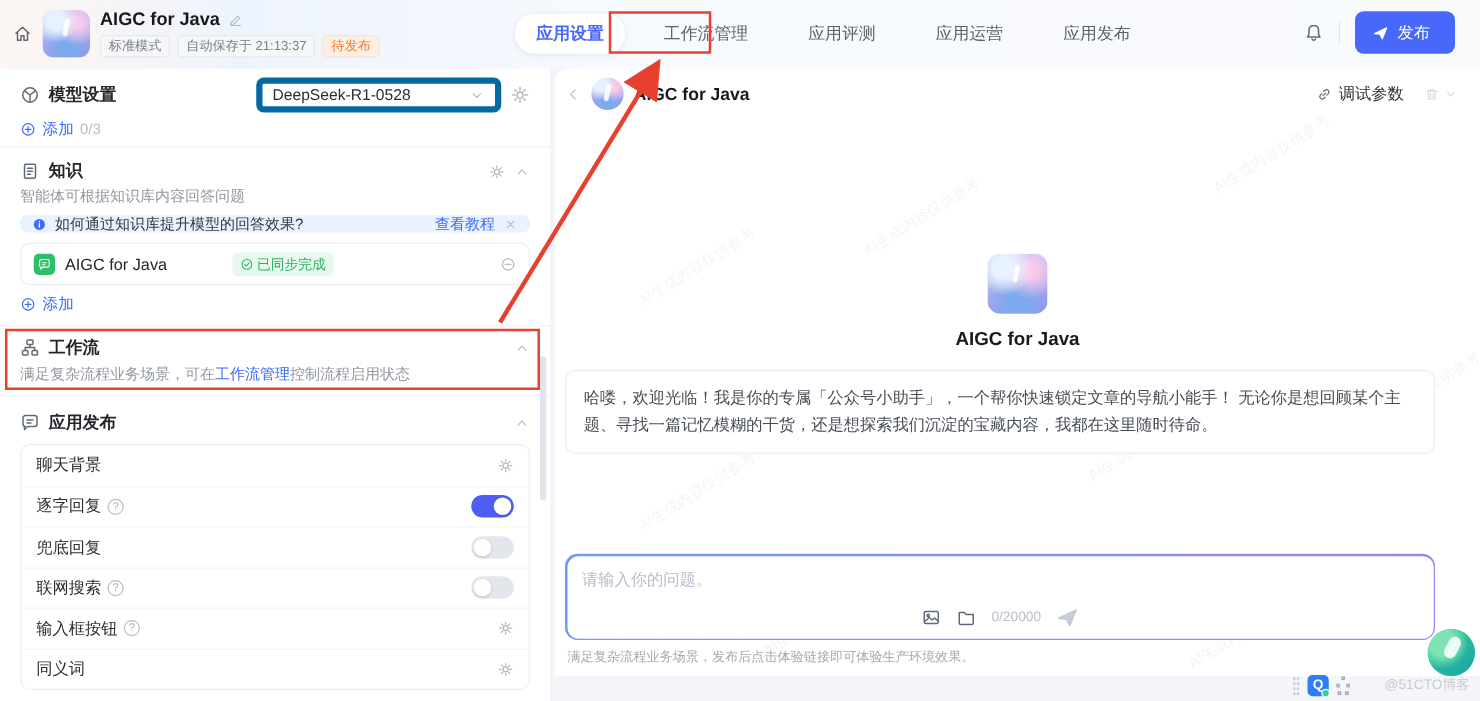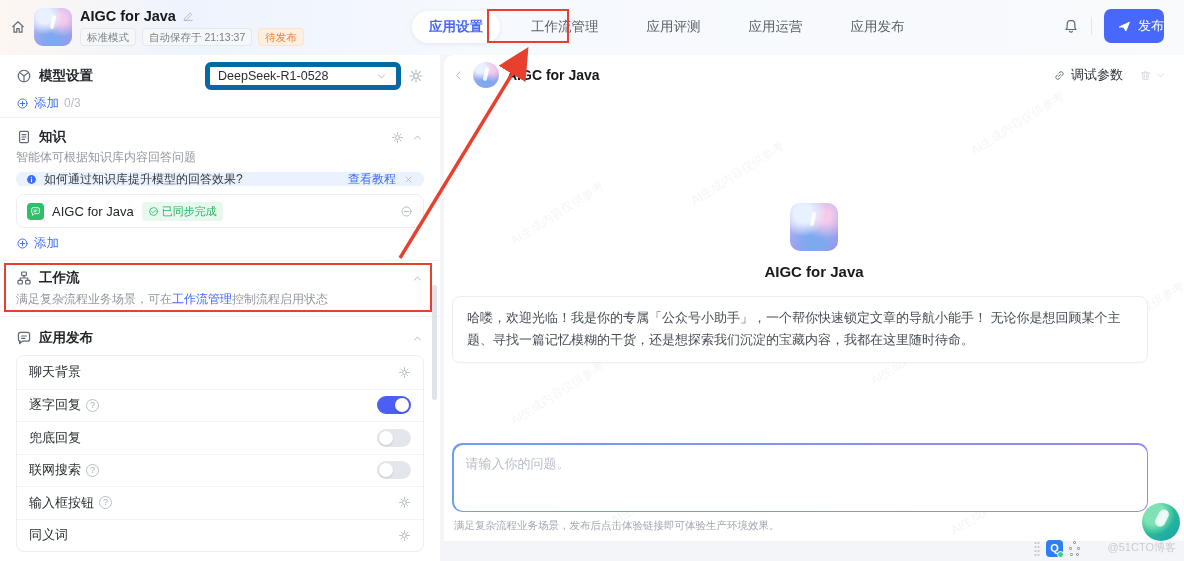--- a/index.html
+++ b/index.html
@@ -30,21 +30,21 @@
   .badge-row { display:flex; align-items:center; gap:6px; margin-top:4px; }
   .chip { font-size:10.5px; color:#7a8089; background:#f6f7f9; border:1px solid #e5e8ec; border-radius:4px; padding:1px 6px; line-height:14px; }
   .chip.warn { color:#ef7d33; background:#fdefe2; border-color:#fde3cb; }
 
   .tabs { position:absolute; left:412px; top:11px; display:flex; align-items:center; gap:14px; }
   .tab { font-size:13.5px; color:#5c626b; padding:7px 17px; border-radius:999px; cursor:pointer; white-space:nowrap; }
   .tab.active { background:#fff; color:#4768fa; font-weight:bold; box-shadow:0 1px 5px rgba(40,60,120,.10); }
 
   .hdr-right { position:absolute; right:20px; top:9px; display:flex; align-items:center; gap:12px; }
   .v-sep { width:1px; height:18px; background:#e3e6ea; }
-  .publish-btn { background:#4768fa; color:#fff; font-size:13px; border:none; border-radius:7px; padding:8px 0 8px 14px; display:flex; align-items:center; gap:7px; cursor:pointer; }
+  .publish-btn { background:#4768fa; color:#fff; font-size:13px; border:none; border-radius:7px; padding:8px 20px 8px 14px; display:flex; align-items:center; gap:7px; cursor:pointer; }
   .publish-btn .ic { stroke:#fff; fill:#fff; width:13px; height:13px; }
 
   
   .sidebar { position:absolute; left:0; top:55px; width:440px; height:506px; background:#fff; padding:0 16px; overflow:hidden; }
   .s-divider { height:1px; background:#f0f2f5; margin:0 -16px; }
   .sec-head { display:flex; align-items:center; gap:7px; }
   .sec-title { font-size:13.5px; font-weight:bold; color:#23262b; flex:1 1 auto; display:flex; align-items:center; gap:7px; }
   .sec-desc { font-size:12px; color:#9298a1; }
   .link { color:#3d6bfa; cursor:pointer; }
 
@@ -56,21 +56,21 @@
 
   .knowledge { padding-top:8px; }
   .k-head { height:22px; }
   .k-desc { height:18px; line-height:18px; }
   .banner { margin-top:6px; height:14px; background:#e9f2fe; border-radius:6px; display:flex; align-items:center; gap:7px; padding:0 10px; font-size:12px; color:#35393f; }
   .banner .spacer { flex:1; }
   .k-card { margin-top:8px; height:34px; border:1px solid #eceef2; border-radius:8px; display:flex; align-items:center; gap:8px; padding:0 10px; }
   .k-ico { width:17px; height:17px; border-radius:4px; background:#2fbf6b; display:flex; align-items:center; justify-content:center; }
   .k-ico .ic { width:11px; height:11px; stroke:#fff; }
   .k-name { font-size:13px; color:#23262b; }
-  .k-badge { display:flex; align-items:center; gap:3px; background:#e7f8ee; color:#28b35f; border-radius:4px; font-size:11px; padding:2px 6px; }
+  .k-badge { display:flex; align-items:center; gap:3px; background:#e7f8ee; color:#28b35f; border-radius:4px; font-size:11px; padding:2px 6px;margin-left:44px; }
   .k-badge .ic { width:11px; height:11px; stroke:#28b35f; }
   .k-add { margin-top:6px; height:18px; display:flex; align-items:center; gap:5px; font-size:12.5px; margin-bottom:8px; }
 
   .workflow { padding:7px 0 8px; }
   .wf-head { height:20px; }
   .wf-desc { margin-top:2px; height:18px; line-height:18px; }
 
   .chatexp { padding-top:10px; }
   .cx-head { height:22px; }
   .cx-card { margin-top:6px; border:1px solid #eceef2; border-radius:8px; overflow:hidden; }
@@ -452,20 +452,32 @@
 
     <div class="m-center">
       <div class="avatar big-avatar"></div>
       <div class="m-app-name">AIGC for Java</div>
       <div class="bubble">哈喽，欢迎光临！我是你的专属「公众号小助手」，一个帮你快速锁定文章的导航小能手！ 无论你是想回顾某个主题、寻找一篇记忆模糊的干货，还是想探索我们沉淀的宝藏内容，我都在这里随时待命。</div>
     </div>
 
     <div class="input-wrap">
       <div class="input-inner">
         <textarea class="q-input" placeholder="请输入你的问题。" style=""></textarea>
+        <div class="input-bottom">
+          <svg class="ic">
+              <use href="#i-image"></use>
+            </svg>
+          <svg class="ic">
+              <use href="#i-folder"></use>
+            </svg>
+          <span class="counter">0/20000</span>
+          <span class="send"><svg class="ic">
+                <use href="#i-plane"></use>
+              </svg></span>
+        </div>
       </div>
     </div>
 
     <div class="env-note">满足复杂流程业务场景，发布后点击体验链接即可体验生产环境效果。</div>
   </div>
 
   <div class="annot-box annot-tab"></div>
   <div class="annot-box annot-workflow"></div>
   <svg class="annot-arrow" viewBox="0 0 170 230">
     <defs>

